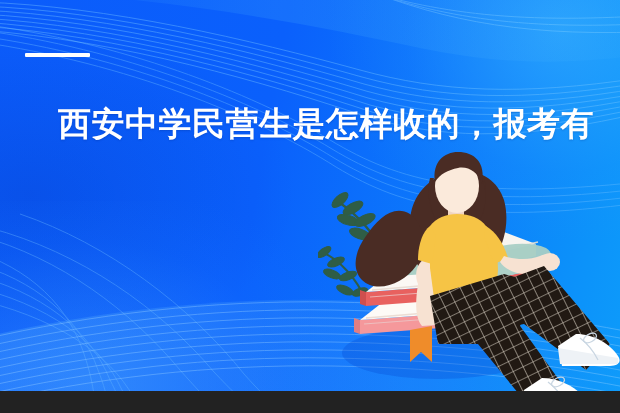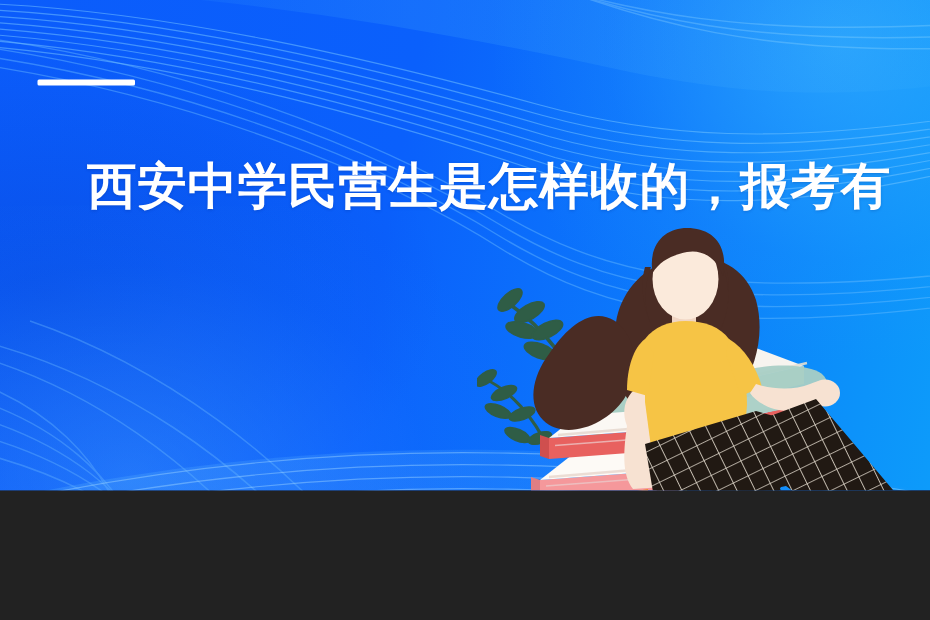--- a/index.html
+++ b/index.html
@@ -1,19 +1,19 @@
 <!DOCTYPE html>
 <html><head>
 <meta charset="utf-8">
 <style>
   html,body{margin:0;padding:0;background:#222;}
   *{box-sizing:border-box;}
   #banner{
     position:relative;
-    width:620px;height:327px;
+    width:620px;height:391px;
     overflow:hidden;
     font-family:"Liberation Sans","DejaVu Sans",sans-serif;
     background:#0a5ffc;
     text-decoration:underline;
   }
   
   .bg-base{
     position:absolute;inset:0;
     background:linear-gradient(100deg,#0b5cfb 0%,#0a60fc 42%,#0c7cfb 72%,#0c93fa 92%,#0d9bfa 100%);
   }

